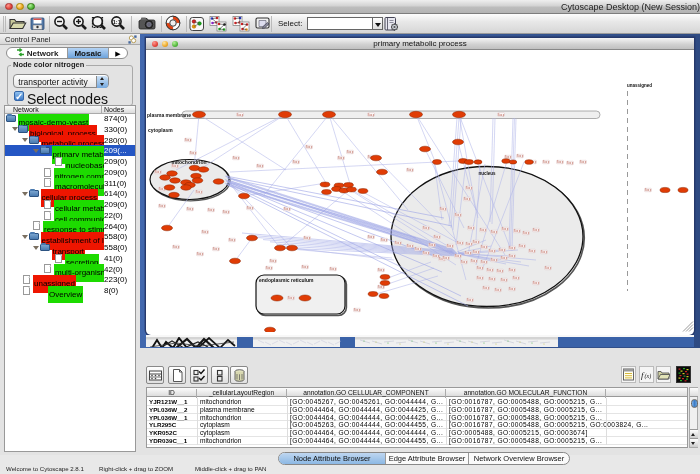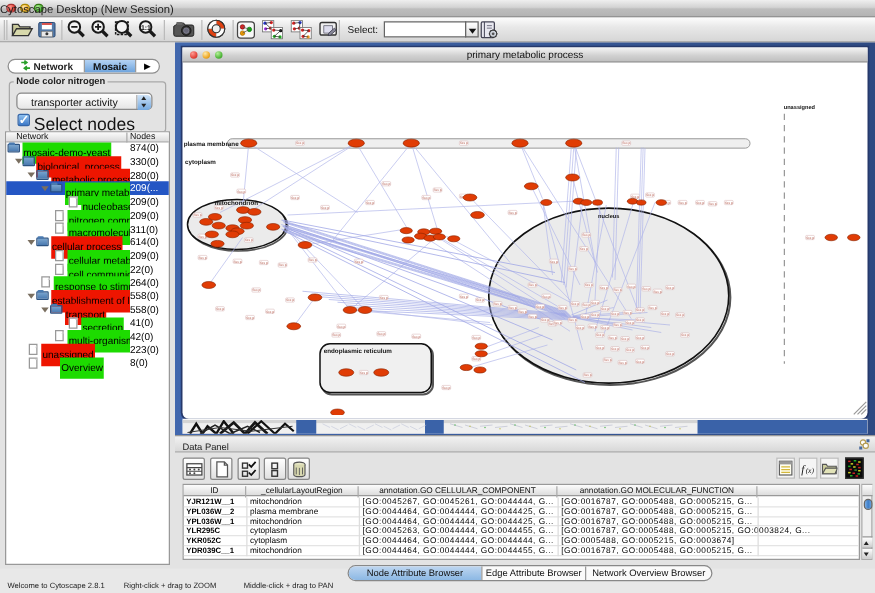--- a/index.html
+++ b/index.html
@@ -3,21 +3,21 @@
 * { margin:0; padding:0; box-sizing:border-box; }
 html,body { width:700px; height:474px; overflow:hidden; font-family:"Liberation Sans", sans-serif; background:#e8e8e8; }
 .abs { position:absolute; }
 #app { position:relative; width:700px; height:474px; }
 
 
 #titlebar { left:0; top:0; width:700px; height:14px;
   background:linear-gradient(#efefef,#d3d3d3 45%,#bdbdbd 55%,#b3b3b3);
   border-bottom:1px solid #7d7d7d; }
 #titlebar .tl { position:absolute; top:2.5px; width:7.5px; height:7.5px; border-radius:50%; }
-#title-text { position:absolute; left:0; right:0; top:1.5px; text-align:left; font-size:9px; color:#222; }
+#title-text { position:absolute; left:0; right:0; top:1.5px; text-align:right; font-size:9px; color:#222; }
 
 
 #toolbar { left:0; top:14px; width:700px; height:20px;
   background:linear-gradient(#fdfdfd,#e8e8e8 40%,#d6d6d6);
   border-bottom:1px solid #9a9a9a; }
 .tsep { position:absolute; top:2px; height:16px; width:1px; background:#bbb; }
 #toolbar svg { position:absolute; }
 #searchlbl { position:absolute; left:278px; top:5px; font-size:8px; color:#111; }
 #searchbox { position:absolute; left:307px; top:3px; width:66px; height:13px; background:#fff; border:1px solid #666; }
 #searchdrop { position:absolute; left:372px; top:3px; width:11px; height:13px; background:linear-gradient(#fff,#ddd); border:1px solid #666; }
@@ -29,21 +29,21 @@
   background:linear-gradient(#f2f2f2,#d8d8d8); border-bottom:1px solid #aaa; }
 #cpanel-hdr span { position:absolute; left:5px; top:1px; font-size:7.5px; color:#222; }
 
 #tabs { position:absolute; left:6px; top:13px; width:122px; height:12px; background:#fff; border:1px solid #8e8e8e; border-radius:6px; overflow:hidden; display:flex; }
 #tab-net { width:60px; font-size:8px; font-weight:bold; color:#222; text-align:center; line-height:11px; }
 #tab-mosaic { width:42px; background:linear-gradient(#b4d3f4,#6da3dc); font-size:8px; font-weight:bold; color:#111; text-align:center; line-height:11px; border-left:1px solid #999; border-right:1px solid #999; }
 #tab-arr { flex:1; text-align:center; font-size:7px; line-height:12px; color:#000; }
 
 #grpbox { position:absolute; left:7px; top:31px; width:126px; height:41px; border:1px solid #a9a9a9; border-radius:3px; }
 #grpbox-lbl { position:absolute; left:11px; top:26px; font-size:7.5px; font-weight:bold; color:#222; background:#e3e3e3; padding:0 2px; }
-#combo { position:absolute; left:13px; top:40px; width:109px; height:14px; background:linear-gradient(#fff,#e6e6e6); border:1px solid #8a8a8a; border-radius:4px; }
+#combo { position:absolute; left:13px; top:40px; width:96px; height:14px; background:linear-gradient(#fff,#e6e6e6); border:1px solid #8a8a8a; border-radius:4px; }
 #combo span { position:absolute; left:0; right:16px; top:2px; text-align:center; font-size:8.5px; color:#111; }
 #combo-btn { position:absolute; right:0.5px; top:0.5px; width:12px; height:12px; border-radius:0 3.5px 3.5px 0; background:linear-gradient(#cfe3f7,#74a9e0); border-left:1px solid #8a8a8a; }
 #combo-btn:before { content:""; position:absolute; left:3px; top:1.5px; border-left:2.8px solid transparent; border-right:2.8px solid transparent; border-bottom:3.5px solid #222; }
 #combo-btn:after { content:""; position:absolute; left:3px; bottom:1.5px; border-left:2.8px solid transparent; border-right:2.8px solid transparent; border-top:3.5px solid #222; }
 #chk { position:absolute; left:14px; top:57px; width:10px; height:10px; background:linear-gradient(#8fc1f0,#3d79c8); border:1px solid #3566a8; border-radius:2px; color:#fff; font-size:10px; font-weight:bold; line-height:9px; text-align:center; }
 #chk-lbl { position:absolute; left:27px; top:57px; font-size:14px; color:#111; }
 
 #tree { position:absolute; left:4px; top:71px; width:132px; height:347px; background:#fff; border:1px solid #999; }
 #tree-hdr { position:absolute; left:0; top:0; width:130px; height:8px; background:linear-gradient(#fafafa,#dcdcdc); border-bottom:1px solid #aaa; font-size:7px; color:#111; }
 #tree-hdr .c1 { position:absolute; left:8px; top:0px; }
@@ -230,20 +230,29 @@
             <line x1="392.1" y1="10.6" x2="392.8" y2="11.3"></line>
             <line x1="396.2" y1="14.7" x2="396.9" y2="15.4"></line>
             <line x1="396.9" y1="10.6" x2="396.2" y2="11.3"></line>
             <line x1="392.8" y1="14.7" x2="392.1" y2="15.4"></line>
           </g>
         </g>
   </svg>
 </div>
 
 <div class="abs" id="cpanel">
+  <div id="cpanel-hdr">
+        <span>Control Panel</span>
+    <svg style="position:absolute;right:3px;top:1px" width="9" height="9" viewBox="0 0 9 9">
+          <rect x="6.2" y="0.4" width="2.4" height="2.4" fill="#47699e"></rect>
+          <rect x="0.4" y="6.2" width="2.4" height="2.4" fill="#47699e"></rect>
+          <circle cx="3.4" cy="3" r="2.1" fill="#fdfdfd" stroke="#b49a50" stroke-width="0.9"></circle>
+          <circle cx="5.6" cy="5.6" r="2.1" fill="#fdfdfd" stroke="#b49a50" stroke-width="0.9"></circle>
+        </svg>
+  </div>
   <div id="tabs">
     <div id="tab-net"><svg width="9" height="9" viewBox="0 0 9 9" style="vertical-align:-1px">
             <path d="M1 2 L5 2 M3.5 0.5 L5.5 2 L3.5 3.5" stroke="#2aa02a" fill="none" stroke-width="1.3"></path>
             <path d="M8 6.5 L4 6.5 M5.5 5 L3.5 6.5 L5.5 8" stroke="#2aa02a" fill="none" stroke-width="1.3"></path>
           </svg> Network</div>
     <div id="tab-mosaic">Mosaic</div>
     <div id="tab-arr">▶</div>
   </div>
   <div id="grpbox"></div>
   <div id="grpbox-lbl">Node color nitrogen</div>
@@ -777,29 +786,20 @@
           <circle cx="374" cy="5" r="0.6" fill="#bb3" opacity="0.8"></circle>
           <line x1="382" y1="5" x2="392" y2="4" stroke="#a8aec4" stroke-width="0.5" opacity="0.8"></line>
           <circle cx="386" cy="6" r="0.6" fill="#3a3" opacity="0.8"></circle>
           <line x1="394" y1="6" x2="404" y2="5" stroke="#a8aec4" stroke-width="0.5" opacity="0.8"></line>
           <circle cx="398" cy="7" r="0.6" fill="#bb3" opacity="0.8"></circle>
           <rect x="412" y="0" width="136" height="12" fill="#3a62a8"></rect>
         </svg></div>
 </div>
 
 <div class="abs" id="dpanel">
-  <div id="dpanel-hdr">
-        <span>Data Panel</span>
-    <svg style="position:absolute;right:4px;top:2px" width="9" height="9" viewBox="0 0 9 9">
-          <rect x="6.2" y="0.4" width="2.4" height="2.4" fill="#47699e"></rect>
-          <rect x="0.4" y="6.2" width="2.4" height="2.4" fill="#47699e"></rect>
-          <circle cx="3.4" cy="3" r="2.1" fill="#fdfdfd" stroke="#b49a50" stroke-width="0.9"></circle>
-          <circle cx="5.6" cy="5.6" r="2.1" fill="#fdfdfd" stroke="#b49a50" stroke-width="0.9"></circle>
-        </svg>
-  </div>
   <div id="dtool">
 
     <div class="dbtn" style="left:6px">
           <svg width="15" height="15" viewBox="0 0 15 15">
             <rect x="1.5" y="3" width="12" height="9" fill="#fff" stroke="#444" stroke-width="1"></rect>
             <line x1="1.5" y1="6" x2="13.5" y2="6" stroke="#444" stroke-width="1"></line>
             <line x1="1.5" y1="9" x2="13.5" y2="9" stroke="#444" stroke-width="0.8"></line>
             <circle cx="4" cy="7.5" r="0.8" fill="#444"></circle>
             <circle cx="7.5" cy="7.5" r="0.8" fill="#444"></circle>
             <circle cx="11" cy="7.5" r="0.8" fill="#444"></circle>

